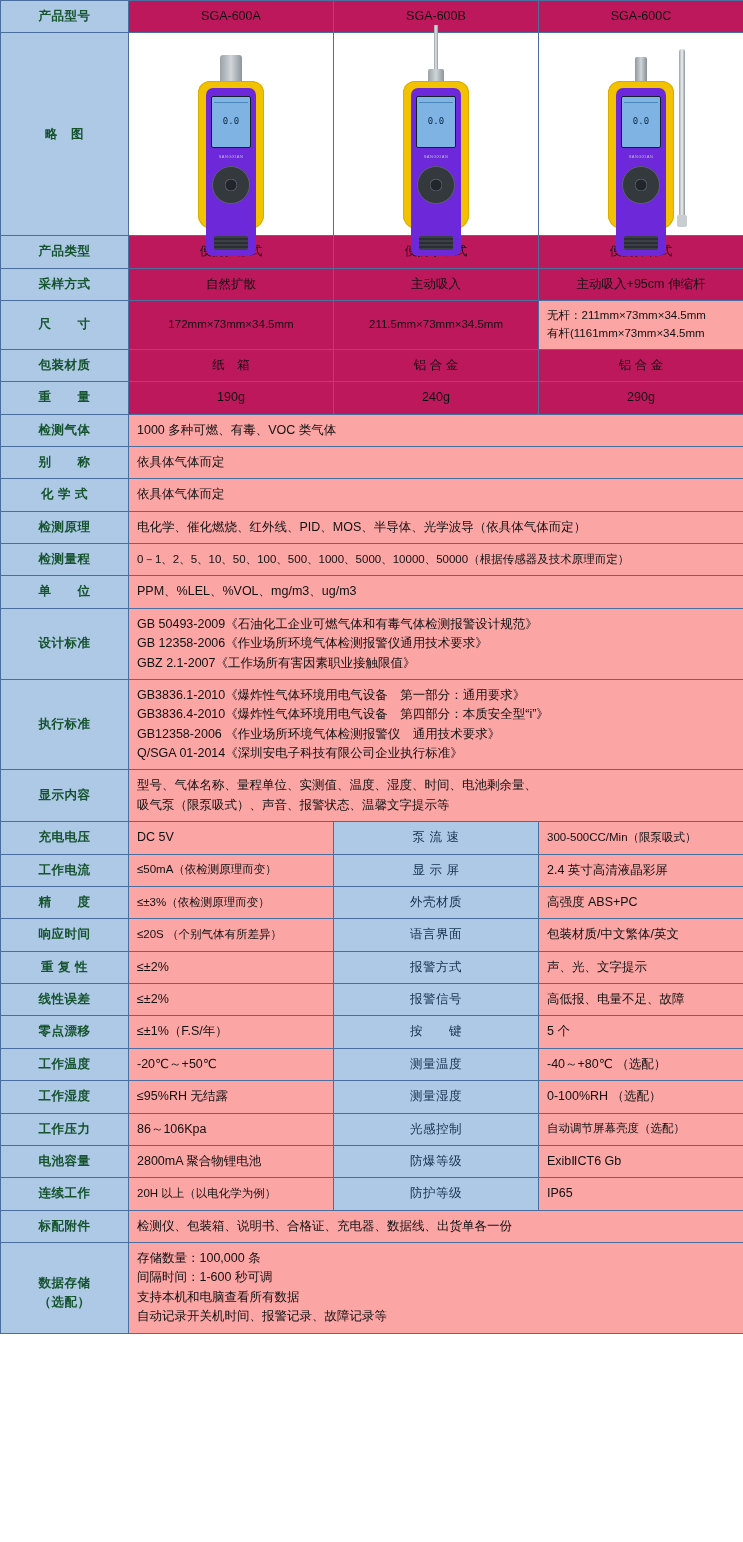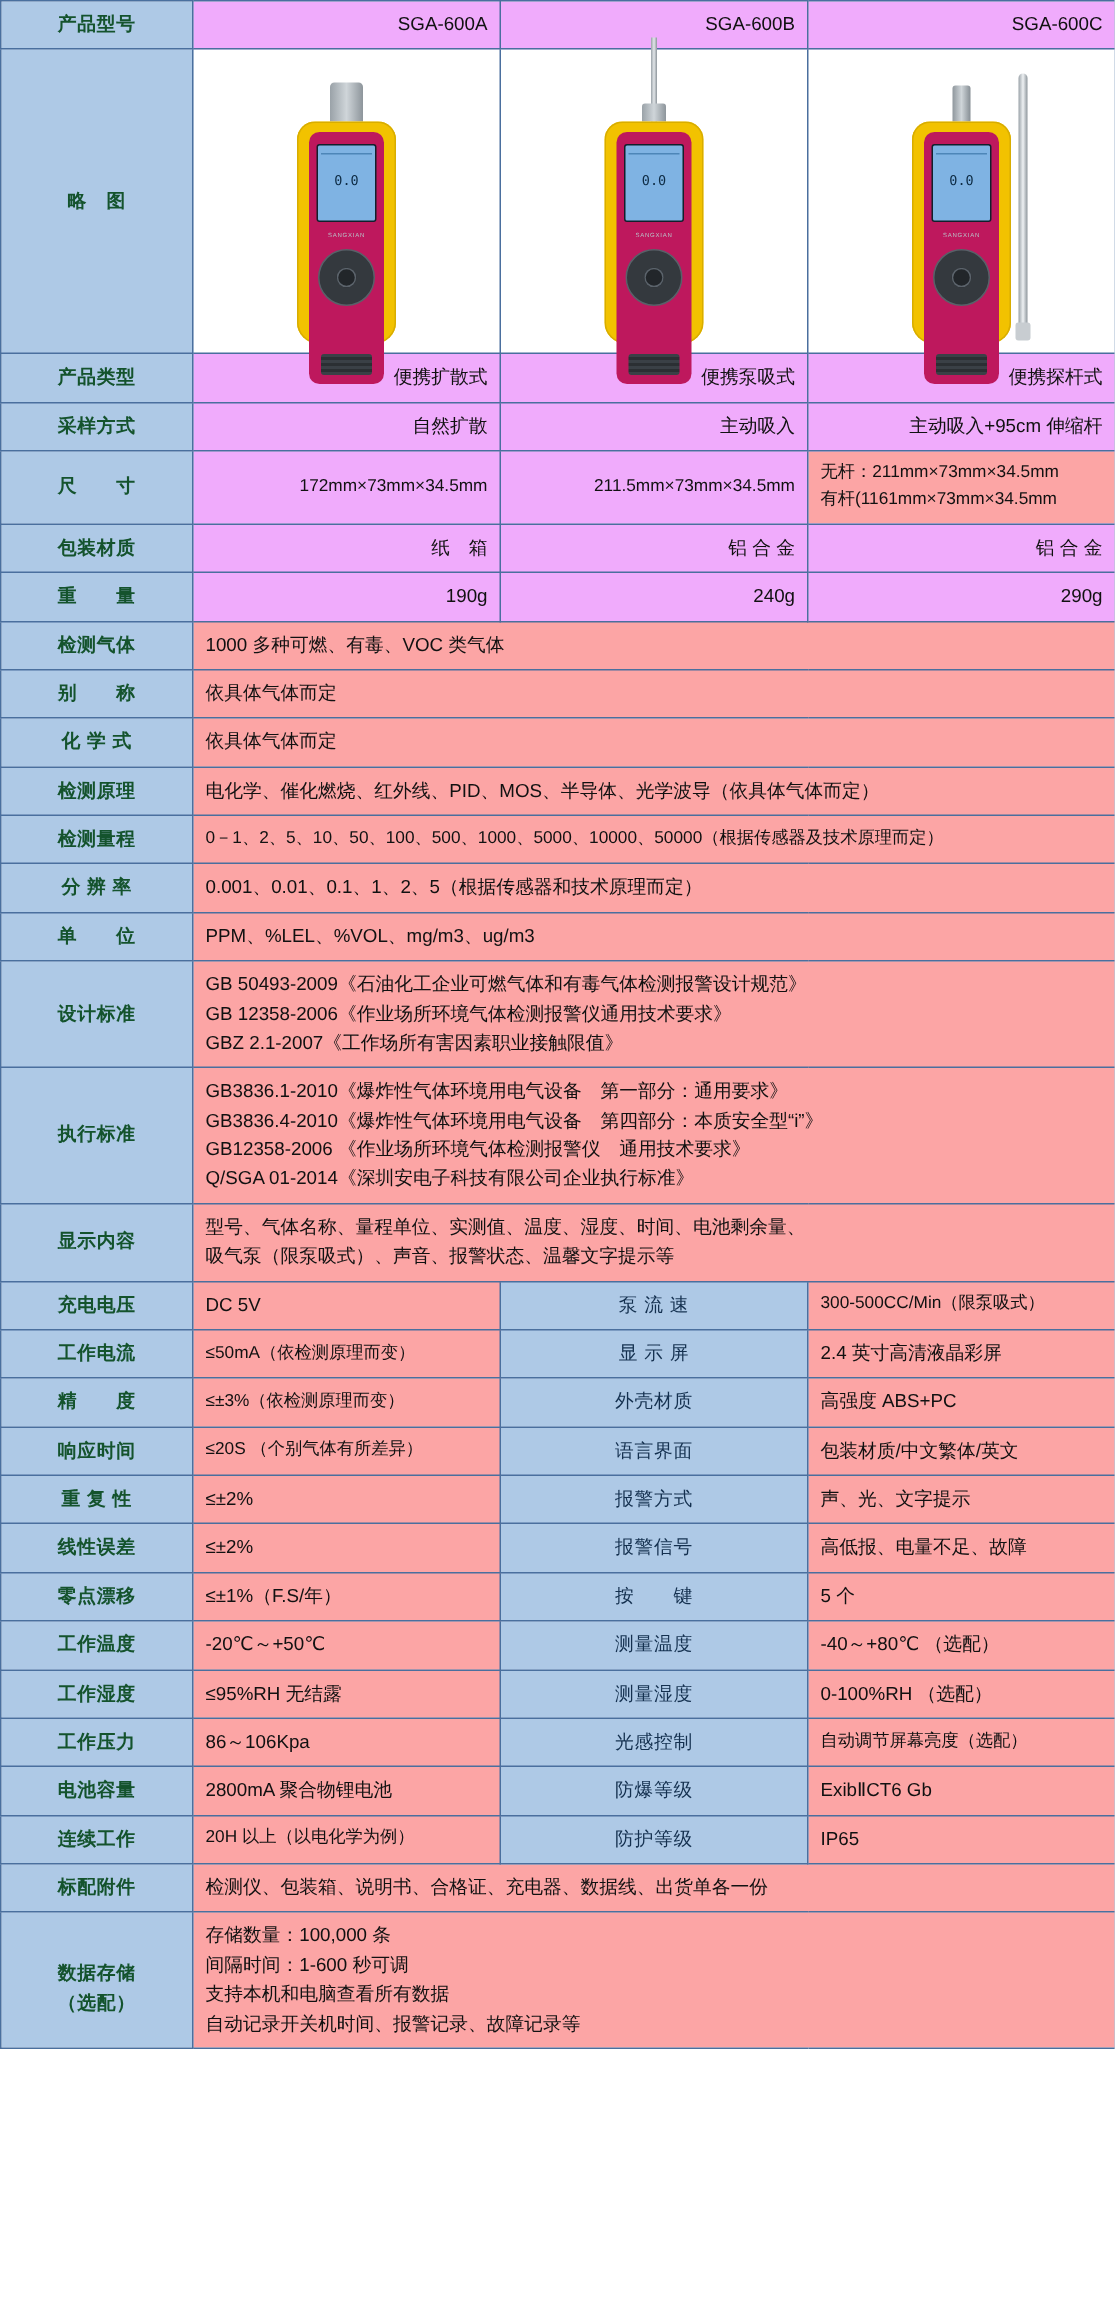--- a/index.html
+++ b/index.html
@@ -34,22 +34,22 @@
     width: 128px;
   }
   td.lbl2 {
     background: #aec9e6;
     text-align: center;
     font-weight: normal;
     color: #14304f;
     letter-spacing: 0.5px;
   }
   td.val {
-    background: #f0abfc;
-    text-align: right;
+    background: #be185d;
+    text-align: center;
   }
   td.valL {
     background: #fca5a5;
     text-align: left;
     padding-left: 10px;
   }
   td.img {
     background: #ffffff;
     text-align: center;
     padding: 4px 0;
@@ -76,21 +76,21 @@
     border-radius: 12px 12px 14px 14px;
     box-shadow: inset 0 0 0 1px #d8ad00;
   }
   .dev .face {
     position: absolute;
     left: 50%;
     transform: translateX(-50%);
     top: 7px;
     width: 50px;
     height: 168px;
-    background: #be185d;
+    background: #6d28d9;
     border-radius: 7px;
   }
   .dev .screen {
     position: absolute;
     left: 50%;
     transform: translateX(-50%);
     top: 8px;
     width: 40px;
     height: 52px;
     background: #7fb3e3;
@@ -331,24 +331,20 @@
   </tr>
   <tr>
     <td class="lbl">检测原理</td>
     <td class="valL" colspan="3">电化学、催化燃烧、红外线、PID、MOS、半导体、光学波导（依具体气体而定）</td>
   </tr>
   <tr>
     <td class="lbl">检测量程</td>
     <td class="valL" colspan="3" style="font-size:11.5px">0－1、2、5、10、50、100、500、1000、5000、10000、50000（根据传感器及技术原理而定）</td>
   </tr>
   <tr>
-    <td class="lbl">分 辨 率</td>
-    <td class="valL" colspan="3">0.001、0.01、0.1、1、2、5（根据传感器和技术原理而定）</td>
-  </tr>
-  <tr>
     <td class="lbl">单　　位</td>
     <td class="valL" colspan="3">PPM、%LEL、%VOL、mg/m3、ug/m3</td>
   </tr>
 
   <tr>
     <td class="lbl">设计标准</td>
     <td class="valL multiline" colspan="3">
       <div>GB 50493-2009《石油化工企业可燃气体和有毒气体检测报警设计规范》</div>
       <div>GB 12358-2006《作业场所环境气体检测报警仪通用技术要求》</div>
       <div>GBZ 2.1-2007《工作场所有害因素职业接触限值》</div>

